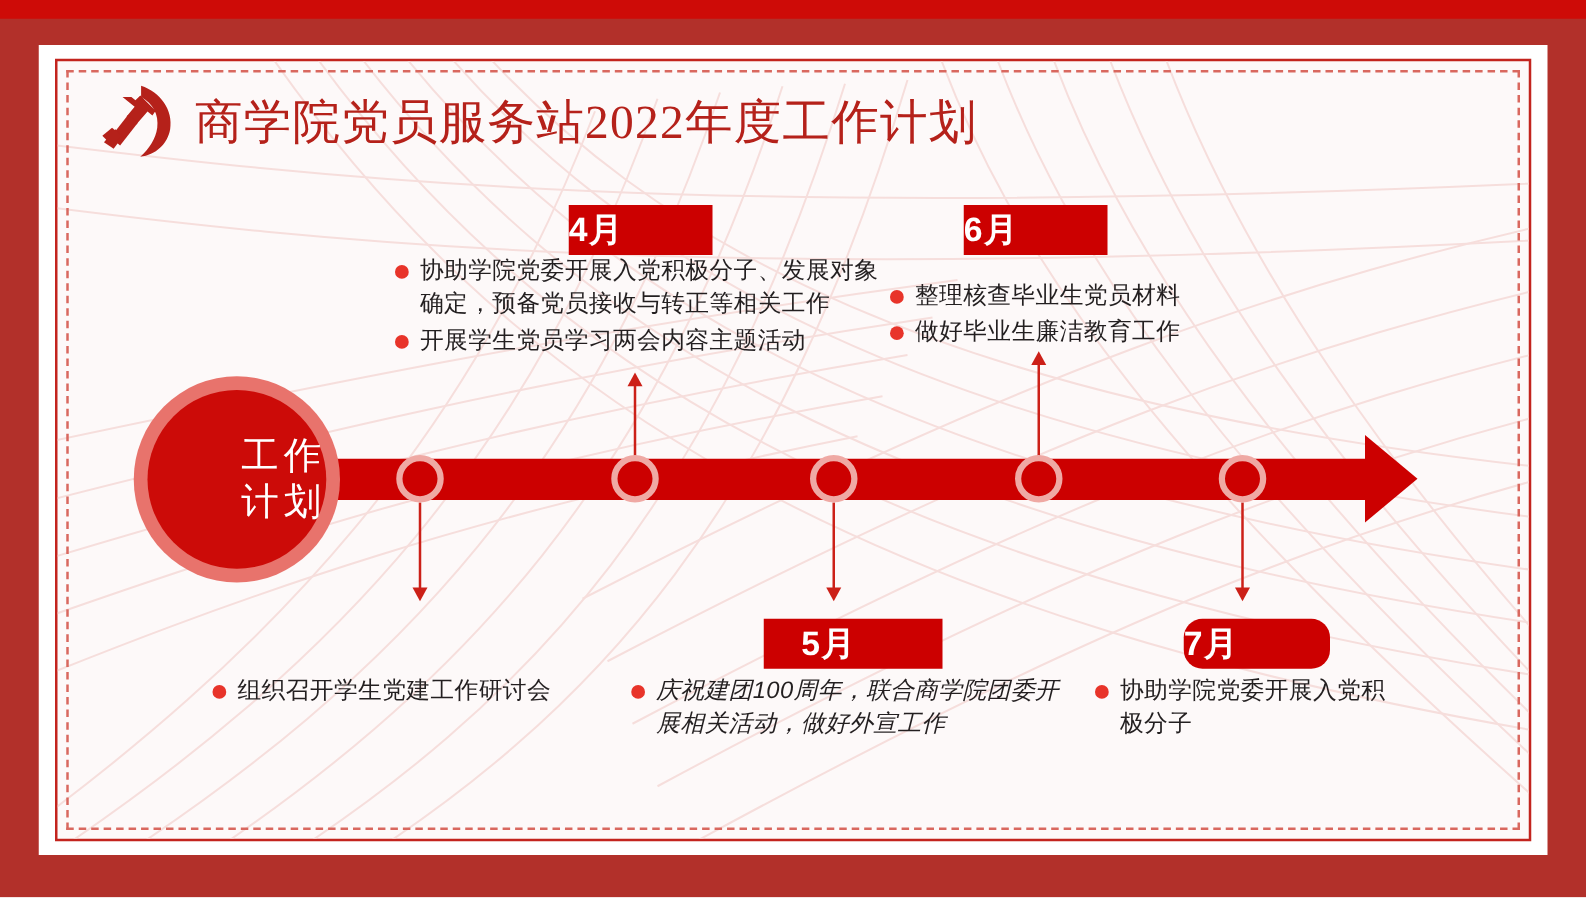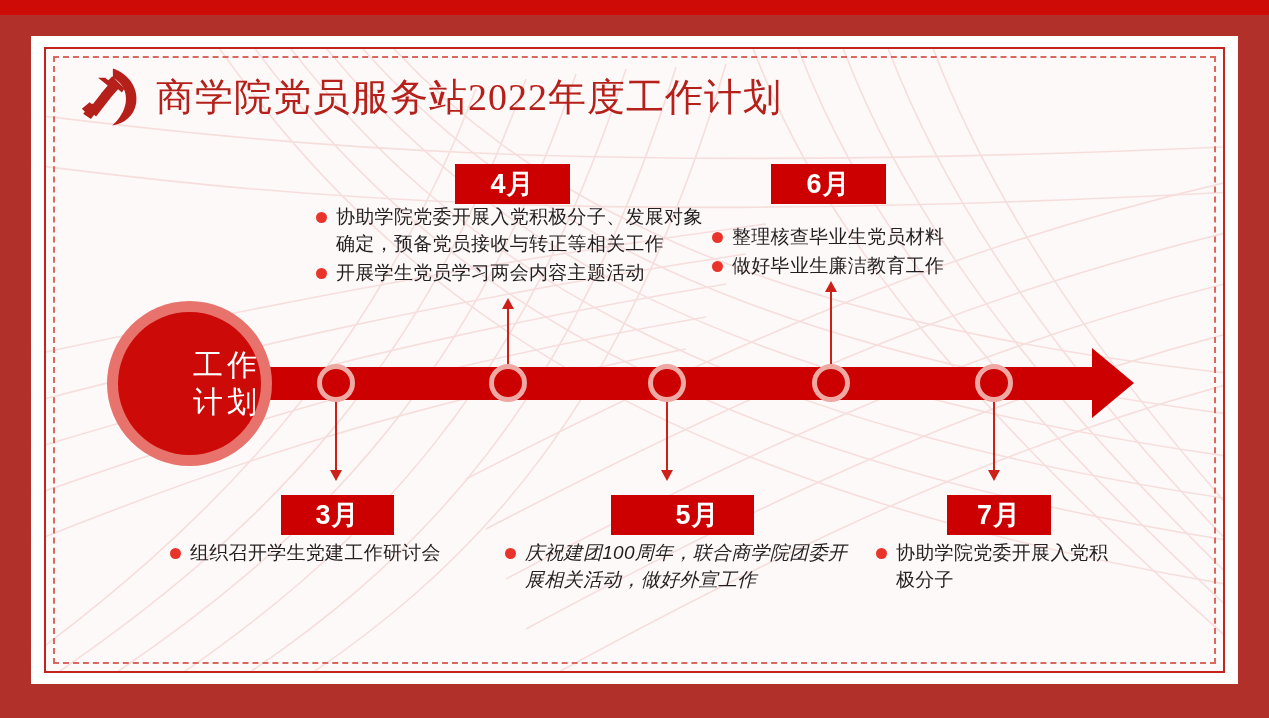--- a/index.html
+++ b/index.html
@@ -197,21 +197,21 @@
     z-index: 9;
   }
 
   
   .chip {
     position: absolute;
     background: #CC0000;
     color: #ffffff;
     font-size: 27px;
     font-weight: bold;
-    text-align: center;
+    text-align: left;
     line-height: 40px;
     height: 40px;
     z-index: 12;
     letter-spacing: 1px;
   }
 
   
   .block {
     position: absolute;
     z-index: 12;
@@ -333,25 +333,24 @@
     <div class="conn" style="left:830px; top:289px; height:77px;"></div>
     <div class="conn-arrow-up" style="left:825px; top:281px;"></div>
 
     <div class="conn" style="left:993px; top:402px; height:70px;"></div>
     <div class="conn-arrow-down" style="left:988px; top:470px;"></div>
 
     <div class="chip" style="left:455px; top:164px; width:115px;">4月</div>
 
     <div class="chip" style="left:771px; top:164px; width:115px;">6月</div>
 
-    <div class="chip" style="left:281px; top:495px; width:113px;">3月</div>
 
     <div class="chip" style="left:611px; top:495px; width:113px;padding-left:30px;">5月</div>
 
-    <div class="chip" style="left:947px; top:495px; width:104px;">7月</div>
+    <div class="chip" style="left:947px; top:495px; width:117px;border-radius:15px;">7月</div>
 
     <div class="block" style="left:712px; top:224px; width:330px;">
       <div class="bullet-row">
         <span class="dot"></span>
         <span class="btext">整理核查毕业生党员材料</span>
       </div>
       <div class="bullet-row">
         <span class="dot"></span>
         <span class="btext">做好毕业生廉洁教育工作</span>
       </div>

